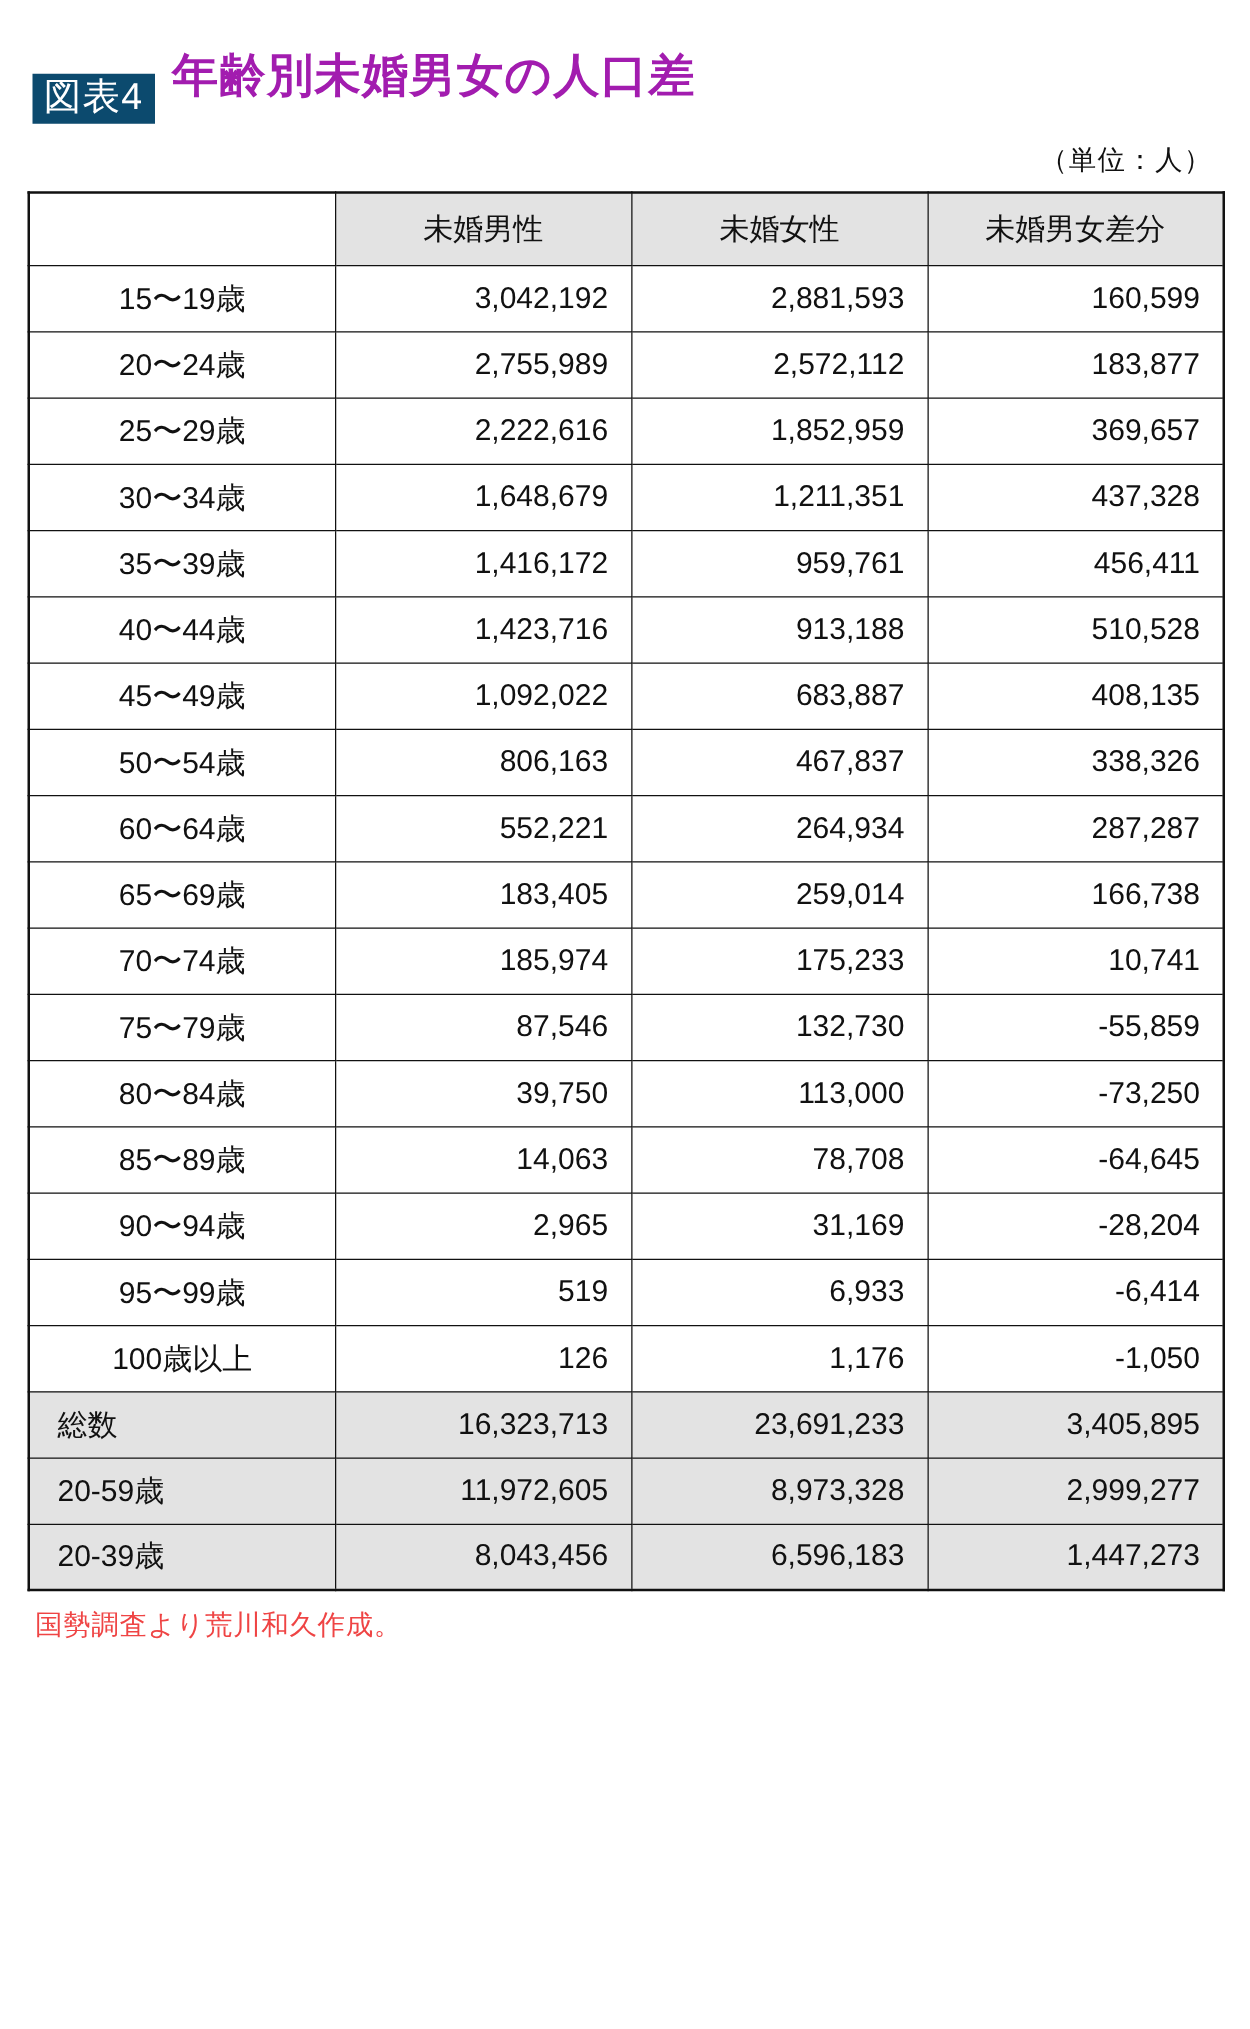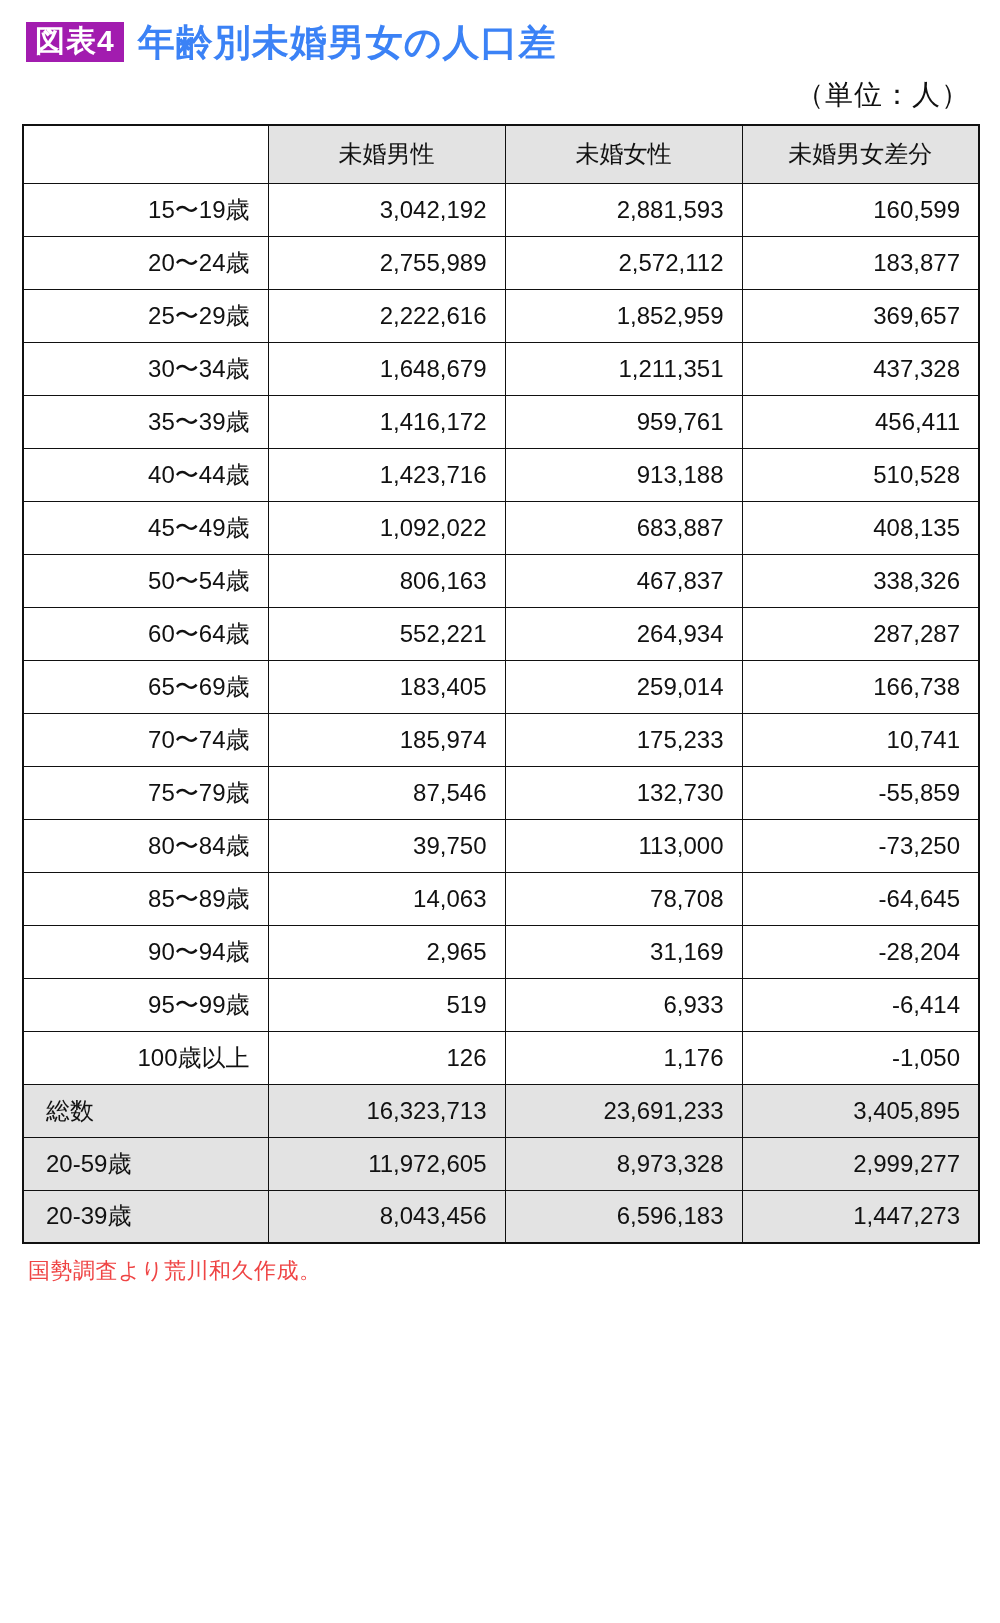--- a/index.html
+++ b/index.html
@@ -22,39 +22,40 @@
     padding: 18px 22px 0 22px;
   }
   
   .title-row {
     display: flex;
     align-items: center;
     gap: 14px;
     margin: 4px 0 0 4px;
   }
   .fig-badge {
-    background: #a21caf;
+    background: #0c4a6e;
     color: #ffffff;
     font-size: 30px;
-    font-weight: bold;
+    font-weight: normal;
     letter-spacing: 1px;
     padding: 4px 9px 6px 9px;
     line-height: 1;
     display: inline-block;
+    margin-top: 37px;
   }
   .title-text {
     font-size: 37px;
     font-weight: bold;
     letter-spacing: 1px;
     line-height: 1;
-    color: #3b82f6;
+    color: #a21caf;
   }
   .unit-row {
     text-align: right;
-    font-size: 28px;
+    font-size: 22px;
     margin: 14px 8px 10px 0;
     color: #111111;
     letter-spacing: 1px;
   }
   
   table.data {
     border-collapse: collapse;
     width: 956px;
     table-layout: fixed;
     border: 2px solid #111111;
@@ -77,21 +78,21 @@
     font-weight: normal;
     text-align: center;
     height: 58px;
     font-size: 24px;
   }
   table.data thead th.corner {
     background: #ffffff;
     border-left: none;
   }
   table.data tbody td.label {
-    text-align: right;
+    text-align: center;
   }
   table.data tbody td.num {
     text-align: right;
   }
   table.data tbody tr.summary td {
     background: #e3e3e3;
   }
   table.data tbody tr.summary td.label {
     text-align: left;
     padding-left: 22px;

